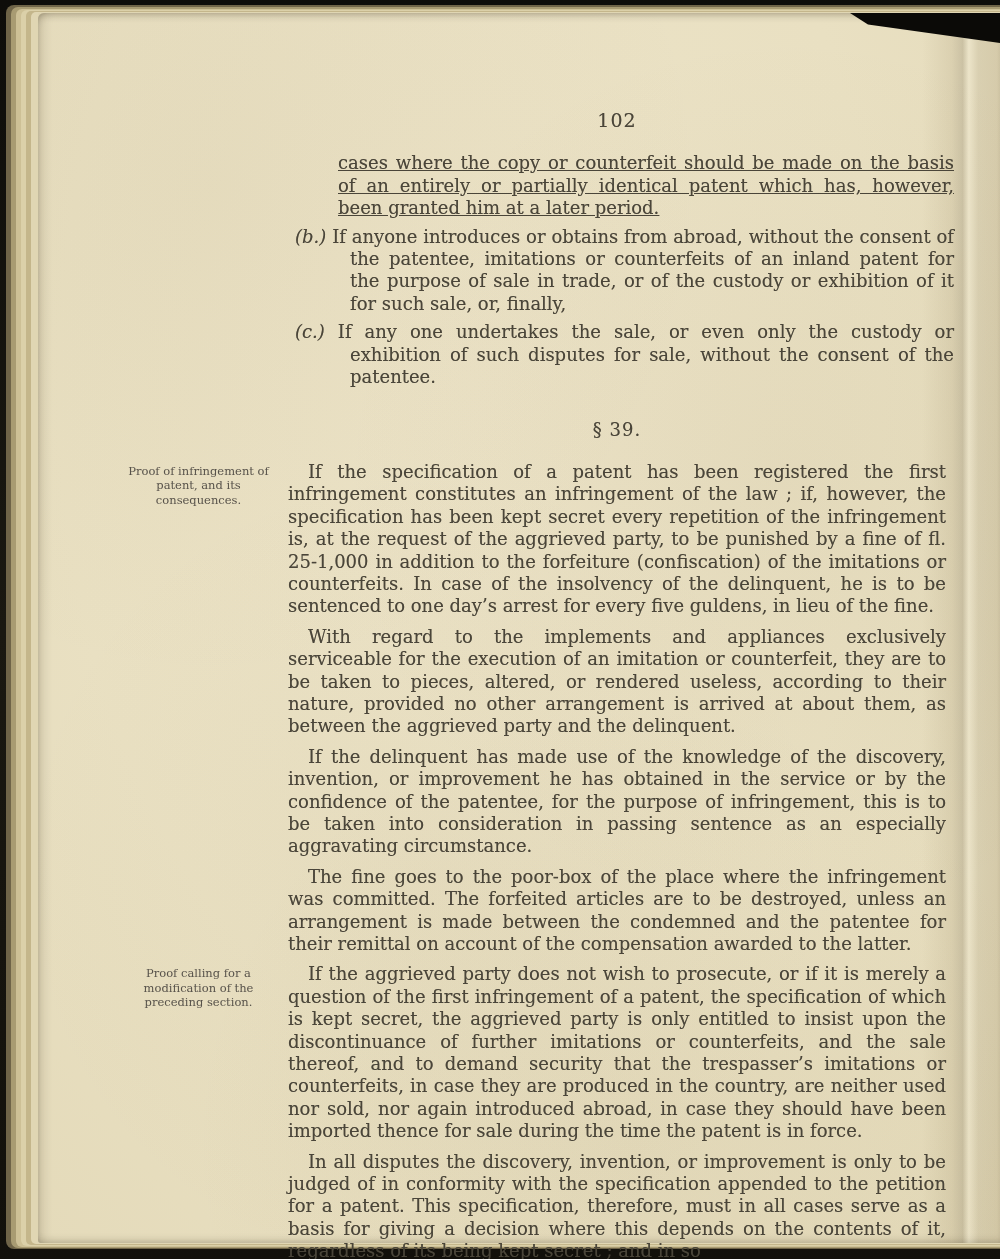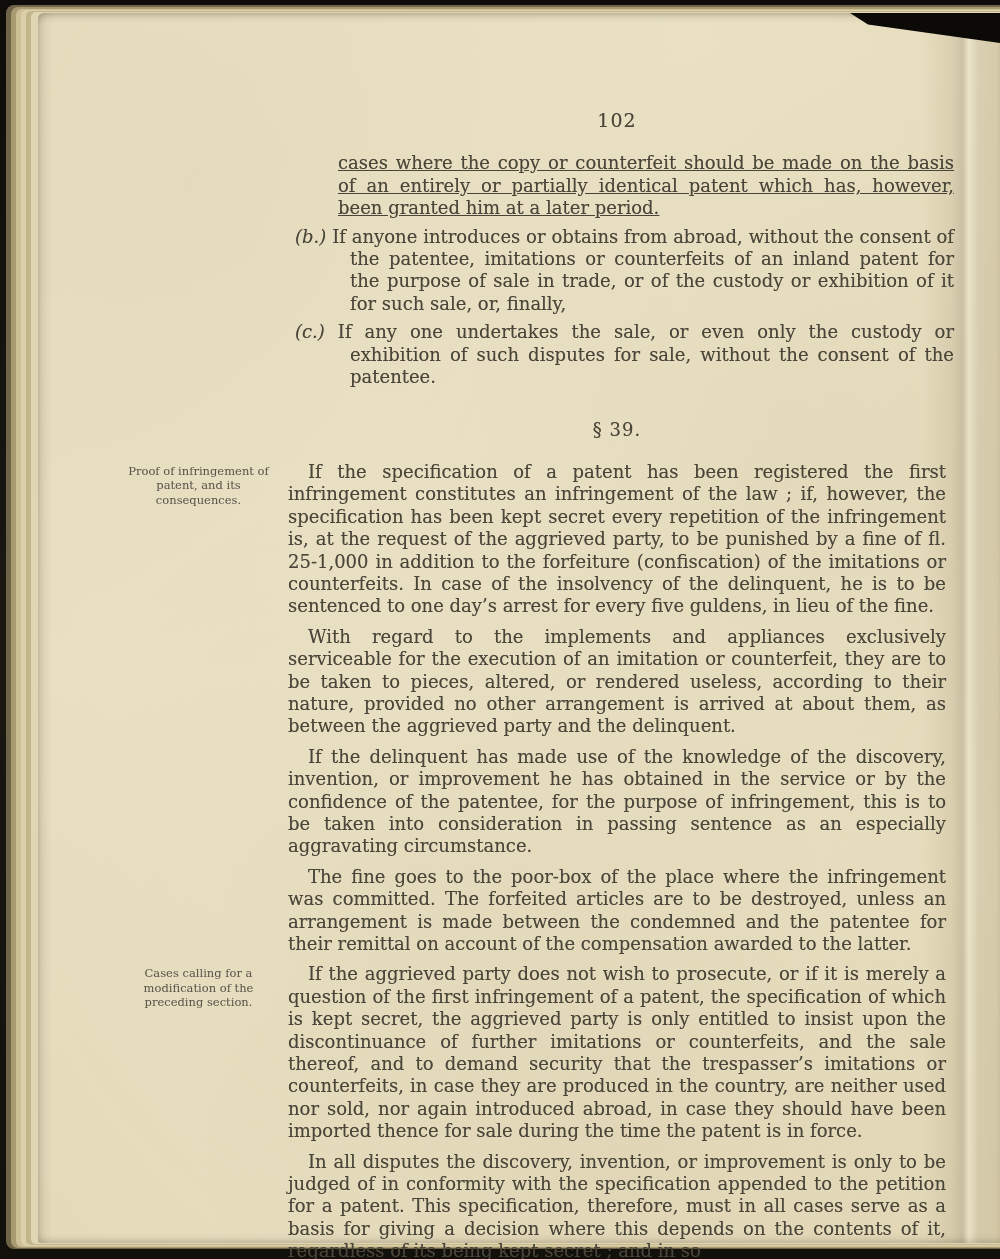--- a/index.html
+++ b/index.html
@@ -127,21 +127,21 @@
           <div class="sidenote">Proof of infringement of patent, and its consequences.</div>
           <p class="para">If the specification of a patent has been registered the first infringement constitutes an infringement of the law ; if, however, the specification has been kept secret every repetition of the infringement is, at the request of the aggrieved party, to be punished by a fine of fl. 25-1,000 in addition to the forfeiture (confiscation) of the imitations or counterfeits. In case of the insolvency of the delinquent, he is to be sentenced to one day’s arrest for every five guldens, in lieu of the fine.</p>
           <p class="para">With regard to the implements and appliances exclusively serviceable for the execution of an imitation or counterfeit, they are to be taken to pieces, altered, or rendered useless, according to their nature, provided no other arrangement is arrived at about them, as between the aggrieved party and the delinquent.</p>
           <p class="para">If the delinquent has made use of the knowledge of the discovery, invention, or improvement he has obtained in the service or by the confidence of the patentee, for the purpose of infringement, this is to be taken into consideration in passing sentence as an especially aggravating circumstance.</p>
           <p class="para">The fine goes to the poor-box of the place where the infringement was committed. The forfeited articles are to be destroyed, unless an arrangement is made between the condemned and the patentee for their remittal on account of the compensation awarded to the latter.</p>
         </div>
       </section>
 
       <section class="sec">
         <div class="sec-body">
-          <div class="sidenote">Cases calling for a modification of the preceding section.</div>
+          <div class="sidenote">Proof calling for a modification of the preceding section.</div>
           <p class="para">If the aggrieved party does not wish to prosecute, or if it is merely a question of the first infringement of a patent, the specification of which is kept secret, the aggrieved party is only entitled to insist upon the discontinuance of further imitations or counterfeits, and the sale thereof, and to demand security that the trespasser’s imitations or counterfeits, in case they are produced in the country, are neither used nor sold, nor again introduced abroad, in case they should have been imported thence for sale during the time the patent is in force.</p>
         </div>
       </section>
 
       <section class="sec">
         <div class="sec-body">
           <p class="para">In all disputes the discovery, invention, or improvement is only to be judged of in conformity with the specification appended to the petition for a patent. This specification, therefore, must in all cases serve as a basis for giving a decision where this depends on the contents of it, regardless of its being kept secret ; and in so</p>
         </div>
       </section>
     </div>

